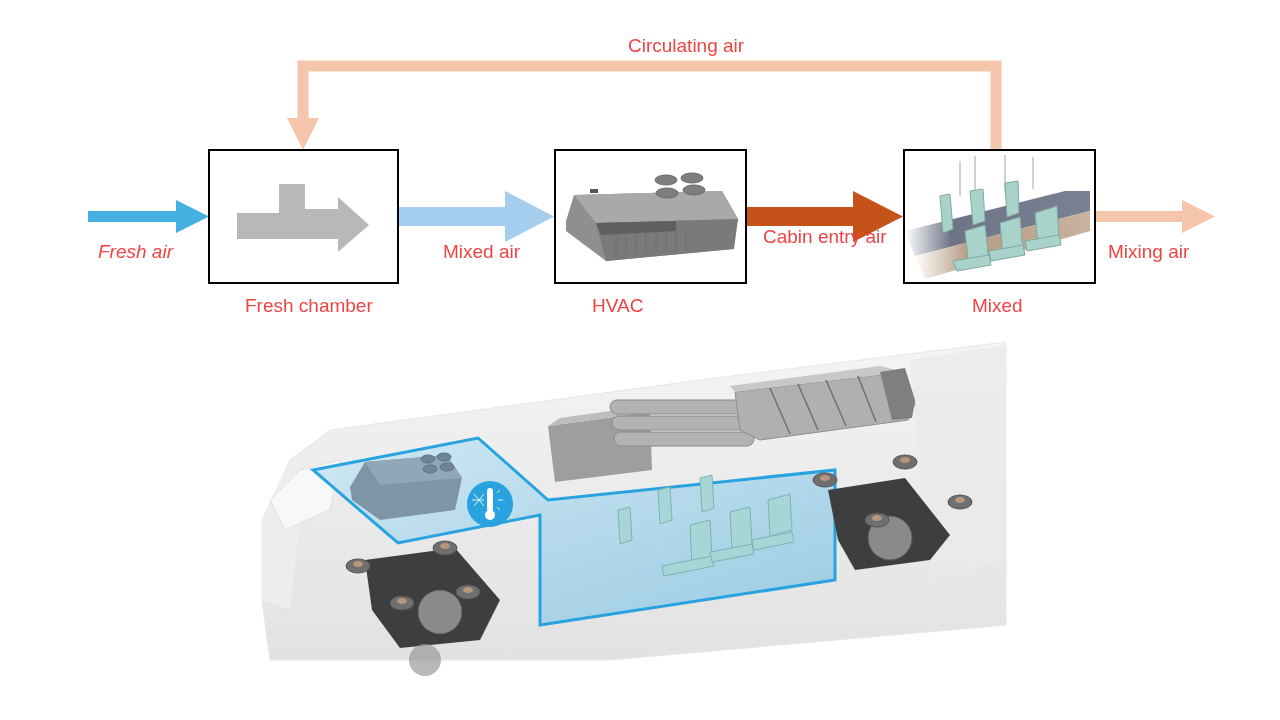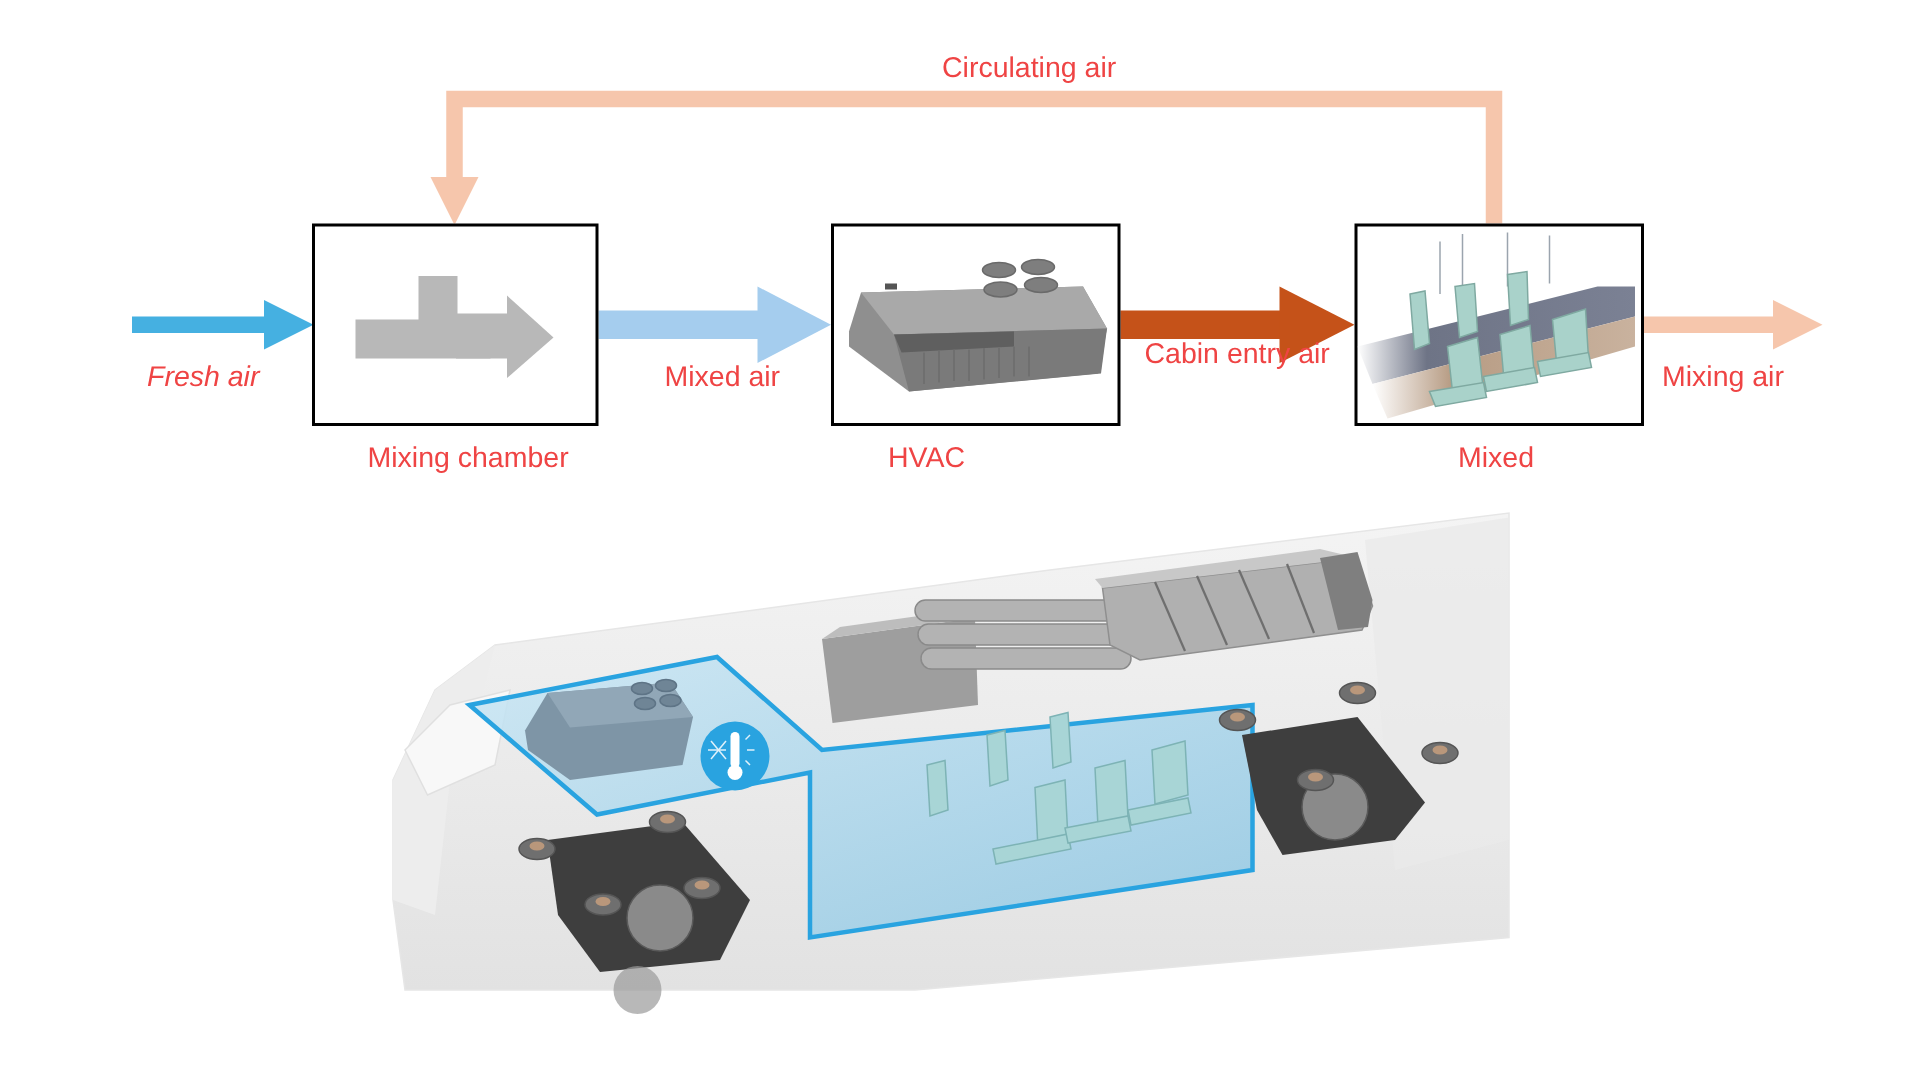--- a/index.html
+++ b/index.html
@@ -49,21 +49,21 @@
 <div class="label" style="left:628px; top:35px;">Circulating air</div>
 
 <div class="box" style="left:208px; top:149px; width:191px; height:135px;">
   <svg width="187" height="131">
     <rect x="69" y="33" width="26" height="30" fill="#B8B8B8"></rect>
     <rect x="27" y="62" width="90" height="26" fill="#B8B8B8"></rect>
     <polygon points="128,46 128,101 159,74" fill="#B8B8B8"></polygon>
     <rect x="94" y="58" width="36" height="30" fill="#B8B8B8"></rect>
   </svg>
 </div>
-<div class="label" style="left:245px; top:295px;">Mixing chamber</div>
+<div class="label" style="left:245px; top:295px;">Fresh chamber</div>
 
 <div class="box" style="left:554px; top:149px; width:193px; height:135px;">
   <svg width="189" height="131">
     <polygon points="10,70 18,44 166,40 182,68 176,98 50,110 10,80" fill="#8F8F8F"></polygon>
     <polygon points="18,44 166,40 182,68 40,72" fill="#A9A9A9"></polygon>
     <polygon points="40,72 182,68 178,98 50,110" fill="#7A7A7A"></polygon>
     <polygon points="40,72 120,70 120,80 45,84" fill="#5F5F5F"></polygon>
     <g fill="#7E7E7E" stroke="#6A6A6A" stroke-width="1">
       <ellipse cx="110" cy="29" rx="11" ry="5"></ellipse>
       <ellipse cx="136" cy="27" rx="11" ry="5"></ellipse>

